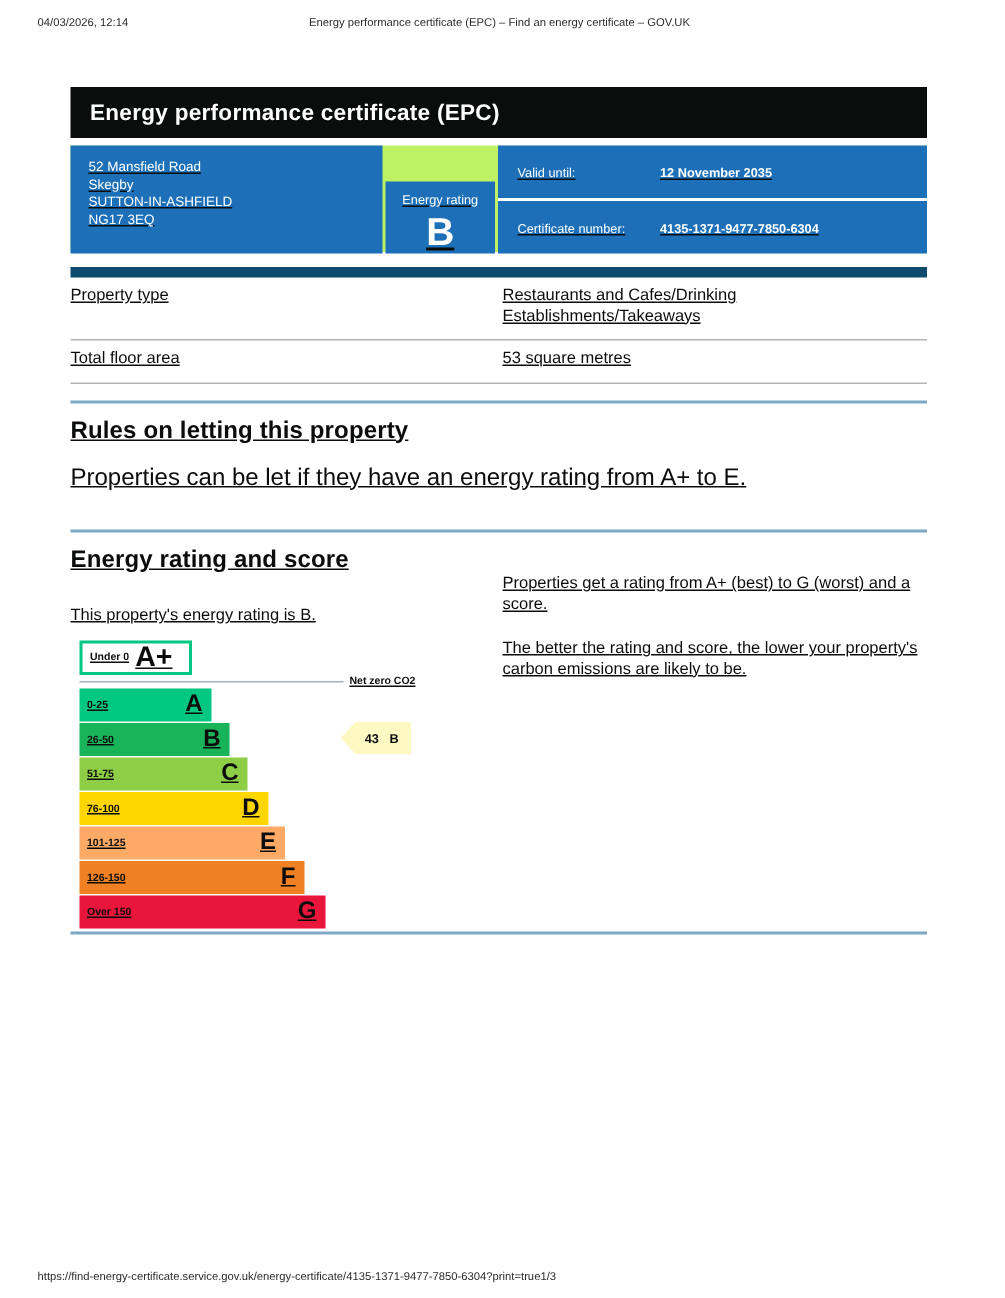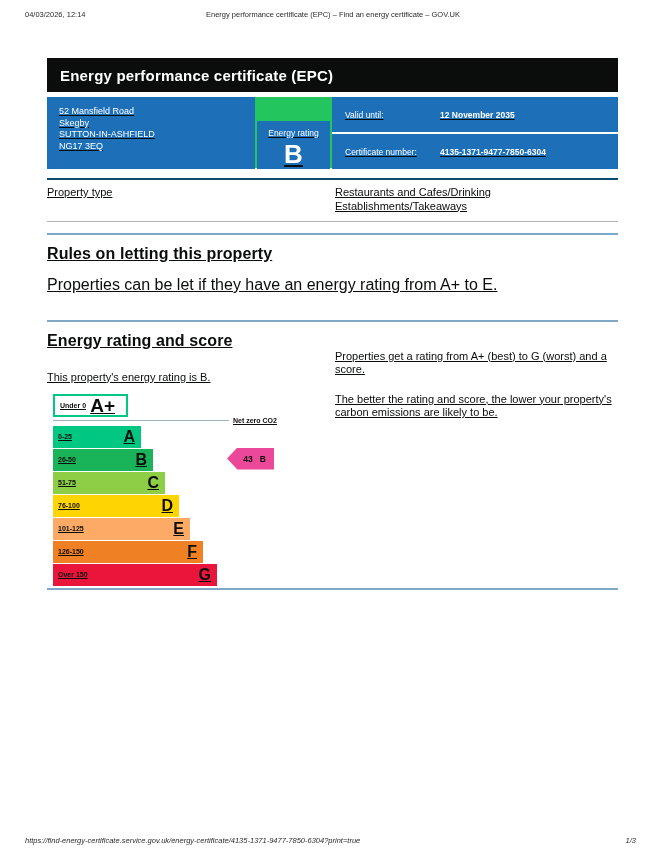--- a/index.html
+++ b/index.html
@@ -5,42 +5,42 @@
   * { margin:0; padding:0; box-sizing:border-box; }
   html,body { width:670px; background:#fff; }
   body { font-family:"Liberation Sans", sans-serif; color:#0b0c0c; }
   .page { position:relative; width:666px; height:865px; background:#fff; overflow:hidden; }
 
   
   .print-header { position:absolute; top:10px; left:20px; right:20px; height:12px;
     font-size:7.5px; color:#2b2b2b; }
   .print-header .ph-date { position:absolute; left:5px; top:0; }
   .print-header .ph-title { position:absolute; left:0; right:0; text-align:center; top:0; }
-  .print-footer { position:absolute; bottom:20px; left:25px; right:30px;
-    display:flex; justify-content:space-between; font-size:7.5px; color:#2b2b2b;font-style:italic; }
+  .print-footer { position:absolute; bottom:10px; left:25px; right:30px;
+    display:flex; font-size:7.5px; color:#2b2b2b; }
 
   .content { position:absolute; top:58px; left:47px; width:571px;text-decoration:underline; }
 
   .banner { background:#0b0c0c; color:#fff; height:34px; display:flex; align-items:center;
     padding-left:13px; font-size:15px; font-weight:bold; letter-spacing:0.2px; }
 
   .summary { margin-top:5px; height:71px; display:grid; grid-template-columns:208px 73px 1fr;
-    gap:2px; background:#22c55e; }
+    gap:2px; background:#bef264; }
   .summary .cell { background:#1d70b8; color:#fff; }
   .addr { padding:9px 12px; font-size:9px; line-height:11.5px; }
   .rating-cell { display:flex; flex-direction:column; align-items:center; padding-top:7px;margin-top:24px; }
   .rating-cell .lbl { font-size:8.5px; }
   .rating-cell .big { font-size:26px; font-weight:bold; line-height:30px; margin-top:1px; }
   .validity { display:grid; grid-template-rows:1fr 1fr; gap:2px; background:#fff; }
   .validity .vrow { background:#1d70b8; color:#fff; display:flex; align-items:center;
     padding-left:13px; font-size:8.5px; }
   .validity .vlabel { width:95px; }
   .validity .vvalue { font-weight:bold; }
 
-  .ptable { margin-top:10px; border-top:2px solid #0c4a6e; font-size:11px; }
+  .ptable { margin-top:10px; border-top:7px solid #0c4a6e; font-size:11px; }
   .trow { display:grid; grid-template-columns:288px 1fr; padding:6px 0 8px;
     border-bottom:1px solid #b1b4b6; line-height:13.5px; }
   .trow .tval { padding-right:60px; }
 
   hr.sec { border:0; height:2px; background:#7fa8c6; margin-top:11px; }
 
   h2.sec-head { font-size:16px; font-weight:bold; margin-top:10px; letter-spacing:0.1px; }
   p.body-text { font-size:16px; line-height:13.5px; margin-top:15px; }
 
   .rating-grid { display:grid; grid-template-columns:288px 1fr; margin-top:0; }
@@ -105,20 +105,24 @@
           <span class="vvalue">4135-1371-9477-7850-6304</span>
         </div>
       </div>
     </div>
 
     <div class="ptable">
       <div class="trow">
         <div class="tlabel">Property type</div>
         <div class="tval">Restaurants and Cafes/Drinking Establishments/Takeaways</div>
       </div>
+      <div class="trow">
+        <div class="tlabel">Total floor area</div>
+        <div class="tval">53 square metres</div>
+      </div>
     </div>
 
     <hr class="sec">
 
     <h2 class="sec-head">Rules on letting this property</h2>
     <p class="body-text">Properties can be let if they have an energy rating from A+ to E.</p>
 
     <hr class="sec" style="margin-top:28px;">
 
     <div class="rating-grid">
@@ -158,21 +162,21 @@
               </div>
               <div class="band-bar" style="width: 150px; background: rgb(239, 128, 35);">
                 <span class="band-range">126-150</span>
                 <span class="band-letter">F</span>
               </div>
               <div class="band-bar" style="width: 164px; background: rgb(233, 21, 59);">
                 <span class="band-range">Over 150</span>
                 <span class="band-letter">G</span>
               </div>
             </div>
-          <div class="marker" style="background: #ec4899; top: 54px;">
+          <div class="marker" style="background: #fef9c3; top: 54px;">
             <span>43</span>
             <span>B</span>
           </div>
         </div>
       </div>
       <div class="rcol">
         <p>Properties get a rating from A+ (best) to G (worst) and a score.</p>
         <p>The better the rating and score, the lower your property's carbon emissions are likely to be.</p>
       </div>
     </div>

